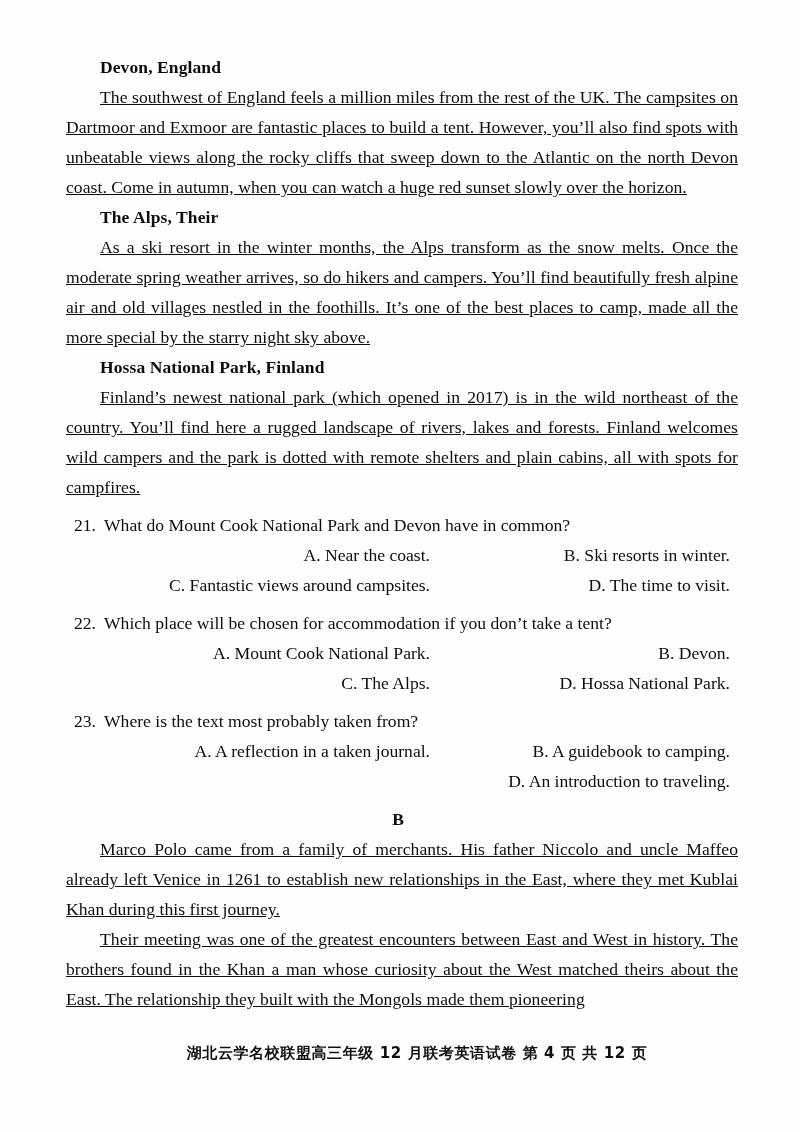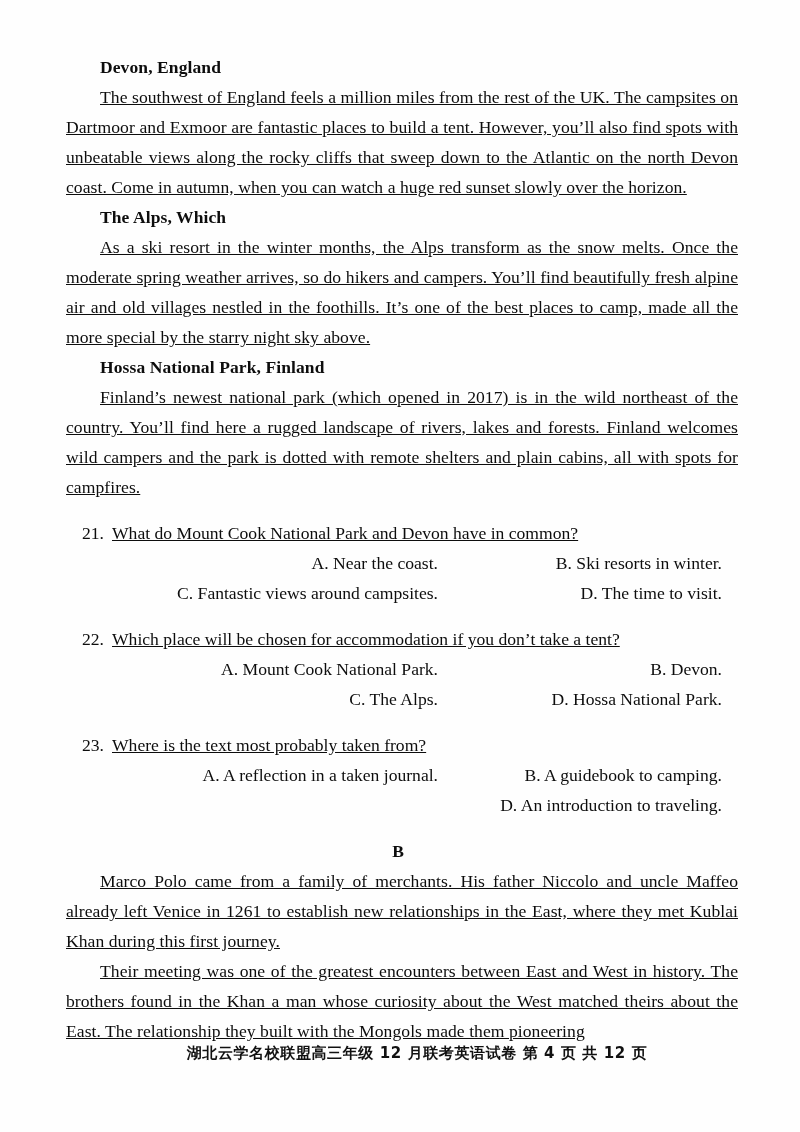--- a/index.html
+++ b/index.html
@@ -51,38 +51,37 @@
     text-indent: 34px;
     letter-spacing: 0.05px;
     text-decoration: underline;
   }
   .para.last-loose {
     text-align: justify;
   }
 
   
   .q-block {
-    margin: 16px;
+    margin: 8px;
   }
   .q-stem {
     font-size: 17.6px;
     line-height: 30px;
     margin: 0;
     display: flex;
     align-items: baseline;
   }
   .q-num {
     display: inline-block;
     width: 30px;
     flex: 0 0 30px;
     text-align: left;
   }
   .q-text {
     flex: 1 1 auto;
-    text-decoration: underline;
   }
   .opt-row {
     display: flex;
     font-size: 17.6px;
     line-height: 30px;
     padding-left: 29px;
     text-align: right;
   }
   .opt {
     display: block;
@@ -122,21 +121,21 @@
 </head>
 <body>
 
 <div class="page">
 
   <div class="content">
 
     <h3 class="sub-head">Devon, England</h3>
     <p class="para">The southwest of England feels a million miles from the rest of the UK. The campsites on Dartmoor and Exmoor are fantastic places to build a tent. However, you’ll also find spots with unbeatable views along the rocky cliffs that sweep down to the Atlantic on the north Devon coast. Come in autumn, when you can watch a huge red sunset slowly over the horizon.</p>
 
-    <h3 class="sub-head">The Alps, Which</h3>
+    <h3 class="sub-head">The Alps, Their</h3>
     <p class="para">As a ski resort in the winter months, the Alps transform as the snow melts. Once the moderate spring weather arrives, so do hikers and campers. You’ll find beautifully fresh alpine air and old villages nestled in the foothills. It’s one of the best places to camp, made all the more special by the starry night sky above.</p>
 
     <h3 class="sub-head">Hossa National Park, Finland</h3>
     <p class="para">Finland’s newest national park (which opened in 2017) is in the wild northeast of the country. You’ll find here a rugged landscape of rivers, lakes and forests. Finland welcomes wild campers and the park is dotted with remote shelters and plain cabins, all with spots for campfires.</p>
 
     <div class="q-block">
       <div class="q-stem">
         <span class="q-num">21.</span>
         <span class="q-text">What do Mount Cook National Park and Devon have in common?</span>
       </div>

